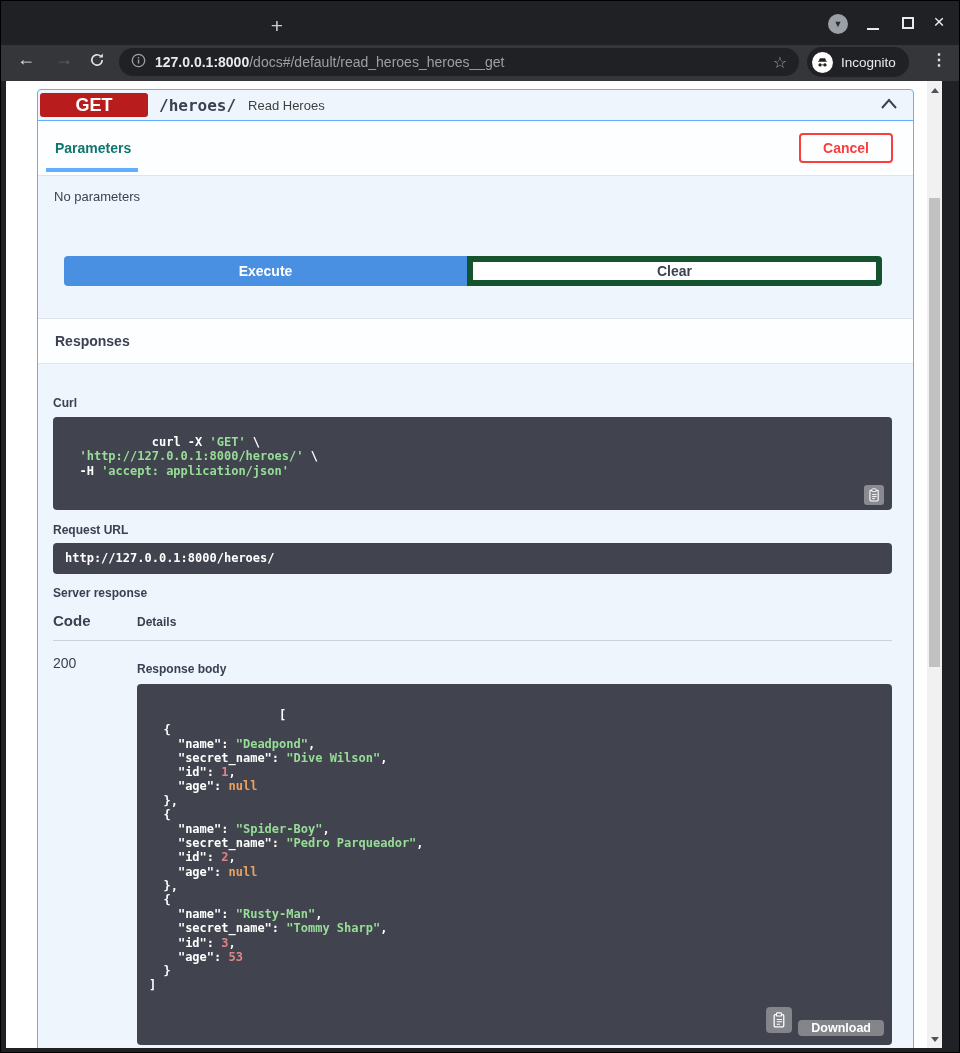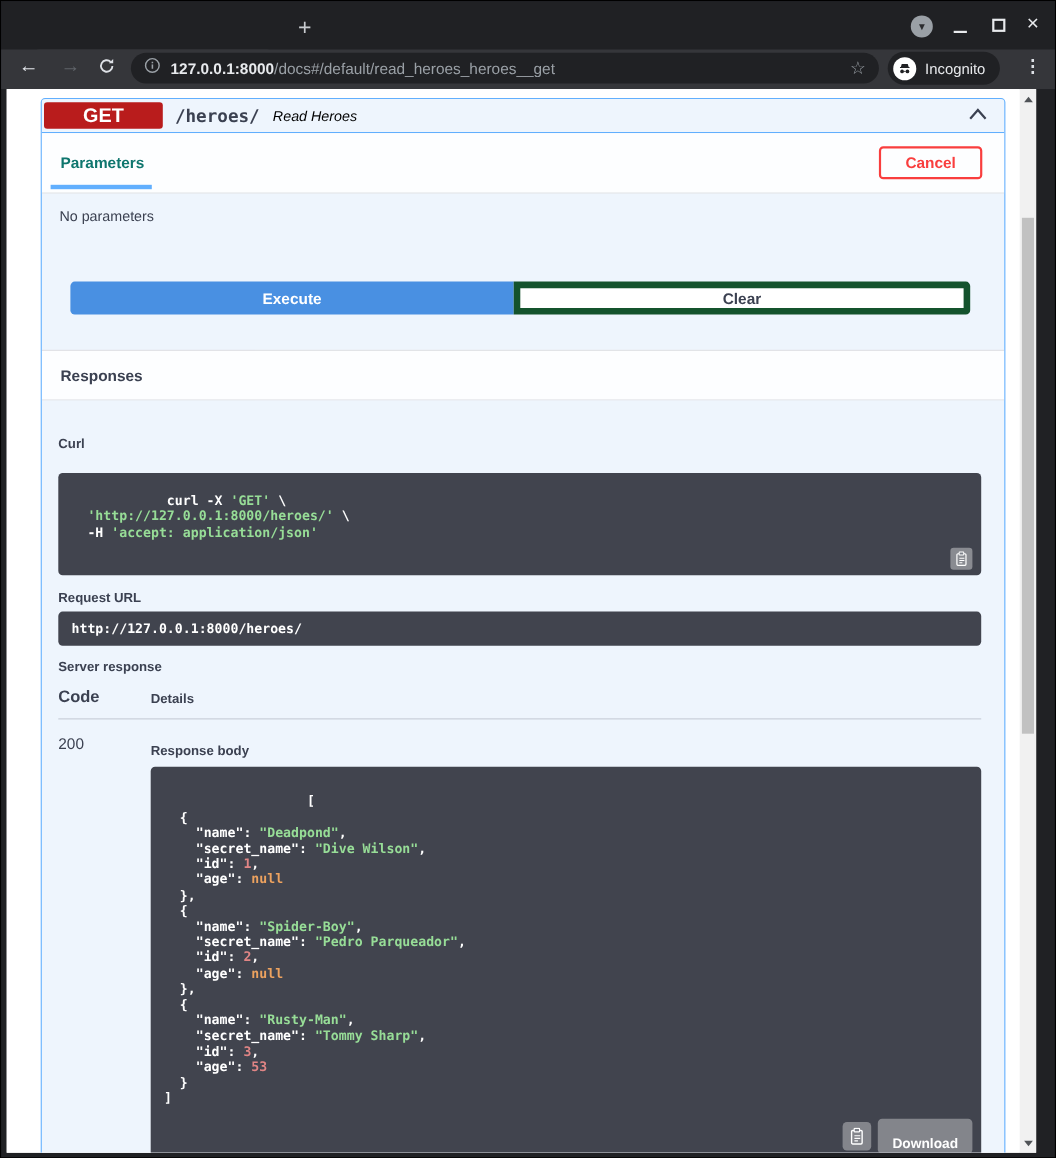--- a/index.html
+++ b/index.html
@@ -51,21 +51,21 @@
   .tri-down { width:0; height:0; border-left:4px solid transparent; border-right:4px solid transparent; border-top:5px solid #505357; }
   .sb-thumb { position:absolute; left:2px; top:117px; width:11px; height:469px; background:#c1c1c1; }
   .content { position:absolute; top:0; left:0; right:15px; bottom:0; overflow:hidden; background:#fff; }
 
   
   .opblock { margin:8px 13px 0 31px; border:1px solid #61affe; border-radius:4px; background:#eef5fd; overflow:hidden; }
   .opblock-header { display:flex; align-items:center; padding:3px 14px 3px 2px; border-bottom:1px solid #61affe; cursor:pointer; }
   .method-badge { background:#b91c1c; color:#fff; font-weight:bold; font-size:18px; width:108px; height:24px;
                   border-radius:3px; display:flex; align-items:center; justify-content:center; flex:none; }
   .opblock-path { font-family:"DejaVu Sans Mono", monospace; font-weight:bold; font-size:16px; color:#3b4151; margin-left:11px; }
-  .opblock-summary { font-size:13px; color:#000000; margin-left:12px; flex:1;font-style:italic; }
+  .opblock-summary { font-size:13px; color:#404040; margin-left:12px; flex:1; }
   .chevron { flex:none; padding-top:2px; }
 
   .section-header { background:rgba(255,255,255,.85); height:55px; display:flex; align-items:center;
                     justify-content:space-between; padding:0 20px 0 17px; position:relative;
                     border-bottom:1px solid rgba(59,65,81,.15); }
   .param-title { font-size:14px; font-weight:bold; color:#0f766e; }
   .tab-underline { position:absolute; left:8px; bottom:3px; width:92px; height:4px; background:#61affe; }
   .cancel-btn { border:2px solid #f93e3e; color:#f93e3e; font-weight:bold; font-size:14px; background:transparent;
                 border-radius:4px; padding:5px 22px; cursor:pointer; font-family:"Liberation Sans",sans-serif; }
 
@@ -79,21 +79,21 @@
 
   .responses-header { background:rgba(255,255,255,.85); border-top:1px solid rgba(59,65,81,.15);
                       border-bottom:1px solid rgba(59,65,81,.12); height:46px; display:flex; align-items:center; padding-left:17px; }
   .responses-title { font-size:14px; font-weight:bold; color:#3b4151; }
 
   .responses-inner { padding:0 21px 30px 15px; }
   .block-label { font-size:12px; font-weight:bold; color:#3b4151; }
   .lbl-curl { margin-top:32px; }
   .codeblock { background:#41444e; border-radius:4px; color:#fff; font-family:"DejaVu Sans Mono", monospace;
                font-weight:bold; font-size:12px; line-height:14.2px; white-space:pre; position:relative; overflow:hidden; }
-  .curl-block { margin-top:20px; padding:4px 12px; }
+  .curl-block { margin-top:7px; padding:4px 12px; }
   .url-block { margin-top:6px; padding:8px 12px; line-height:15px; }
   .lbl-requrl { margin-top:13px; }
   .lbl-server { margin-top:12px; }
 
   .resp-table { margin-top:12px; }
   .resp-head { display:flex; padding-bottom:11px; border-bottom:1px solid rgba(59,65,81,.2); }
   .col-code-h { width:84px; font-size:15px; font-weight:bold; color:#3b4151; }
   .col-details-h { font-size:12px; font-weight:bold; color:#3b4151; padding-top:3px; }
   .resp-row { display:flex; padding-top:13px; }
   .row-code { width:84px; font-size:14px; color:#3b4151; padding-top:1px; }
@@ -103,21 +103,21 @@
 
   .tok-plain { color:#ffffff; }
   .tok-string { color:#97dd97; }
   .tok-number { color:#e08585; }
   .tok-null { color:#eca25f; }
 
   .copy-btn-sm { position:absolute; right:8px; bottom:5px; width:20px; height:20px; background:rgba(255,255,255,.38);
                  border-radius:3px; display:flex; align-items:center; justify-content:center; cursor:pointer; border:none; }
   .copy-btn-lg { position:absolute; right:100px; bottom:12px; width:26px; height:26px; background:rgba(255,255,255,.35);
                  border-radius:4px; display:flex; align-items:center; justify-content:center; cursor:pointer; border:none; }
-  .download-btn { position:absolute; right:8px; bottom:9px; height:16px; padding:16px 13px; background:rgba(255,255,255,.35);
+  .download-btn { position:absolute; right:8px; bottom:9px; height:16px; padding:0 13px; background:rgba(255,255,255,.35);
                   color:#fff; font-weight:bold; font-size:12.5px; border:none; border-radius:4px; cursor:pointer;
                   font-family:"Liberation Sans",sans-serif; }
 </style>
 </head>
 <body>
 
 <div class="window">
 
   <div class="tabstrip">
     <div class="tab">

